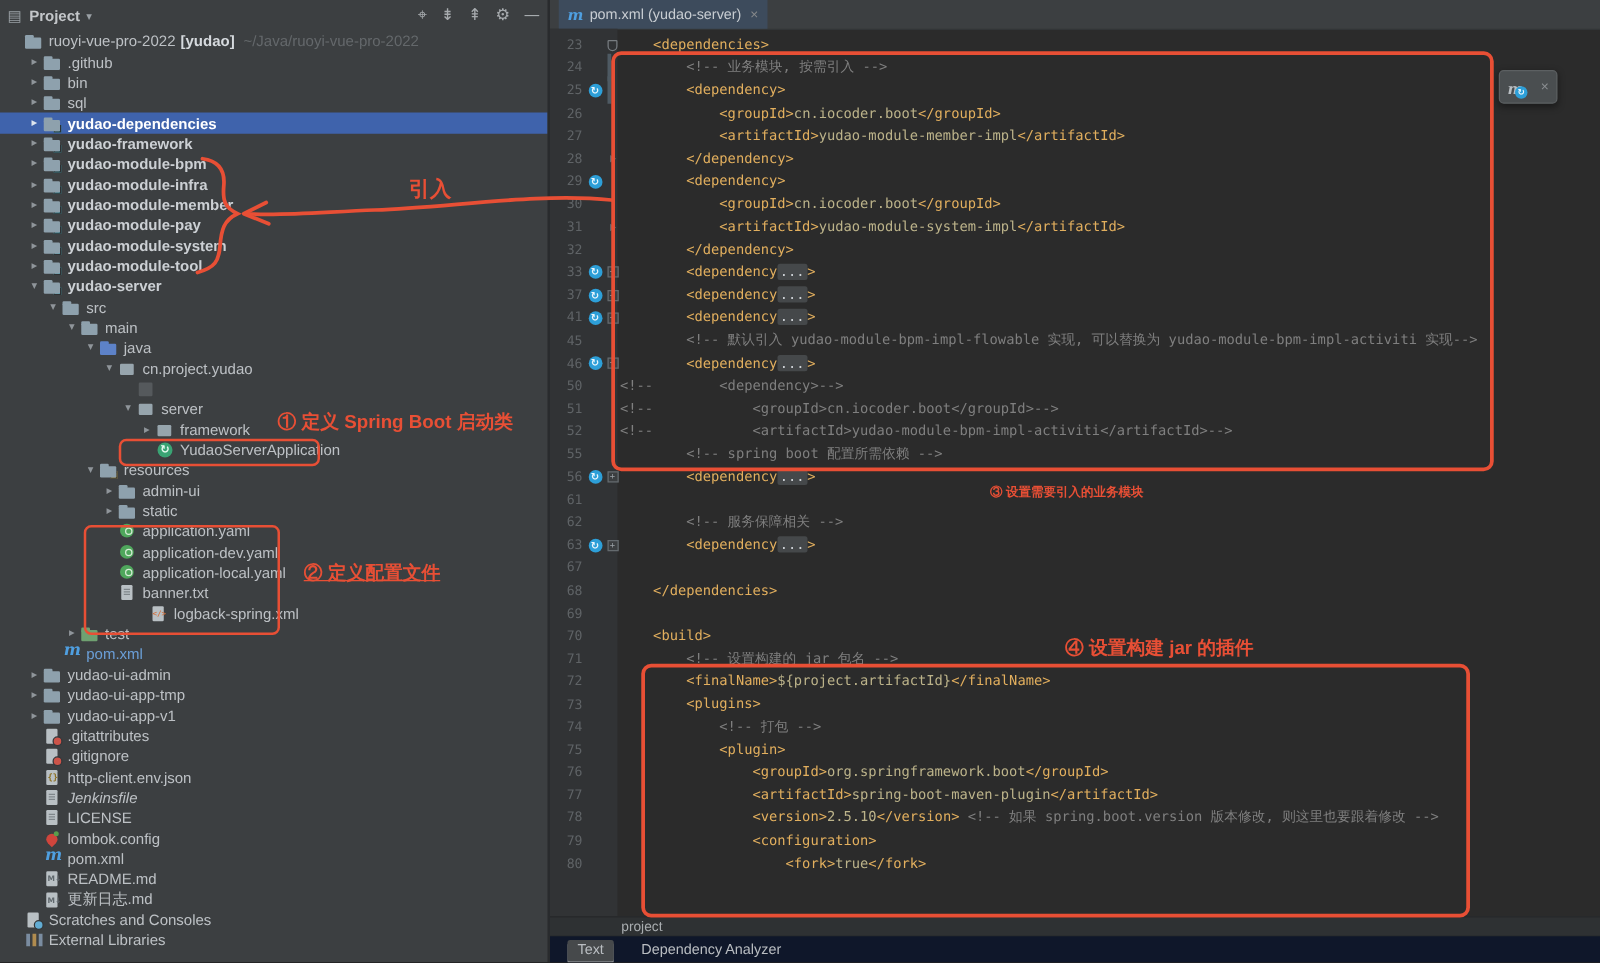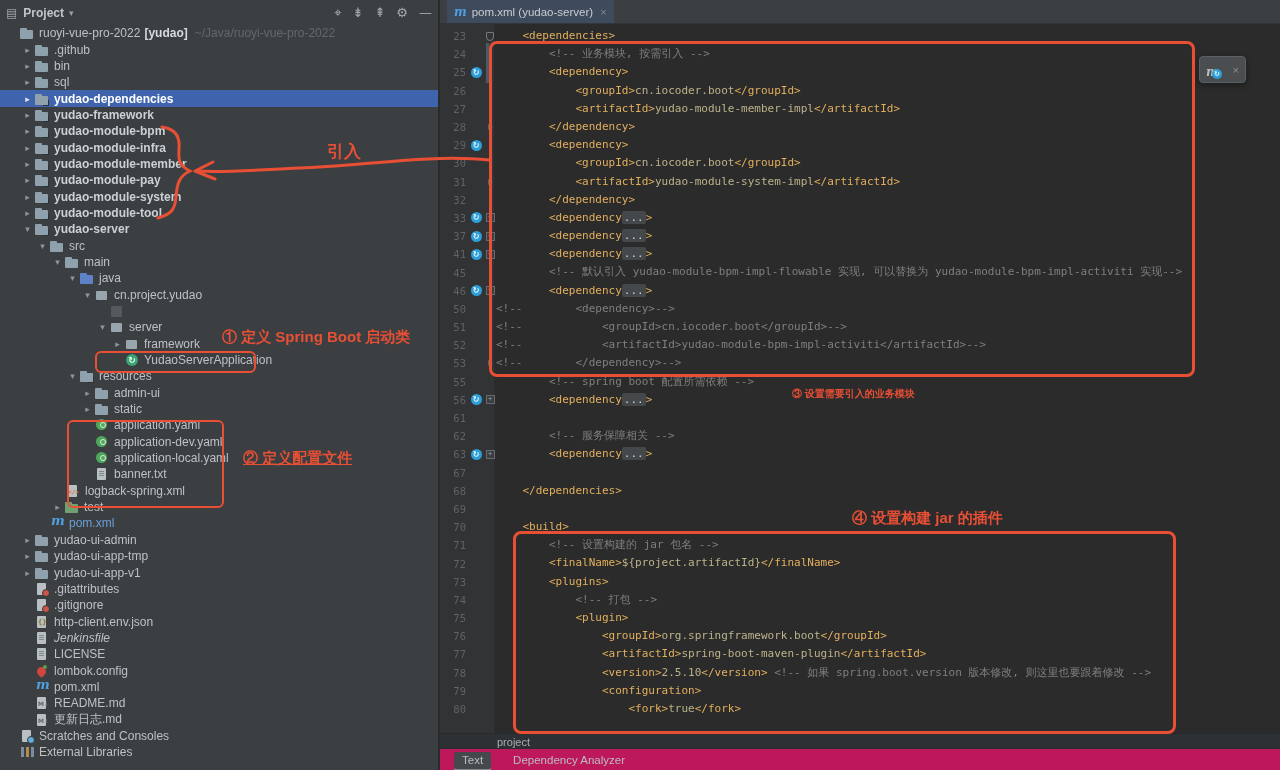--- a/index.html
+++ b/index.html
@@ -76,21 +76,21 @@
   .sg-f{color:#ced2d6;background:#45484a;border-radius:2px;padding:0 2px;}
 
   .mvnpop{position:absolute;left:759px;top:56px;width:47px;height:27px;background:#4a4e50;border:1px solid #5c6062;border-radius:4px;box-sizing:border-box;display:flex;align-items:center;justify-content:space-between;padding:0 6px;box-shadow:0 2px 6px rgba(0,0,0,.4);}
   .mvnpop .mwrap{position:relative;width:16px;height:16px;}
   .mvnpop .mico{color:#b9bec2;font:italic bold 12px/14px "DejaVu Serif",serif;}
   .mvnpop .refbadge{position:absolute;left:6px;top:7px;width:10px;height:10px;border-radius:50%;background:#2d9fd8;color:#eaf6fc;font:bold 7px/10px "DejaVu Sans",sans-serif;text-align:center;}
   .mvnpop .mclose{color:#8b8f92;font-size:11px;}
 
   .crumbs{position:absolute;left:0;right:0;top:733px;height:15px;background:#2e3133;border-top:1px solid #26282a;display:flex;align-items:center;}
   .crumbs .crumb{margin-left:57px;color:#a9adb0;font-size:11px;}
-  .btmbar{position:absolute;left:0;right:0;top:748px;height:22px;background:#be185d;border-top:1px solid #2a2d2f;display:flex;align-items:center;}
+  .btmbar{position:absolute;left:0;right:0;top:748px;height:22px;background:#0f172a;border-top:1px solid #2a2d2f;display:flex;align-items:center;}
   .btab{margin-left:14px;padding:2px 8px 3px;color:#b9bdc1;font-size:11.5px;border-radius:2px;}
   .btab.active{background:#46494b;box-shadow:0 2px 0 #85898c;}
 
   
   .ann-layer{position:absolute;left:0;top:0;width:1280px;height:542px;pointer-events:none;text-align:right;}
   .rbox{position:absolute;border:3px solid #e84f35;border-radius:8px;box-sizing:border-box;}
   .rbox.small{border-width:2.5px;border-radius:6px;}
   .rlabel{position:absolute;color:#e84f35;font-weight:bold;white-space:nowrap;}
   svg.marks{position:absolute;left:0;top:0;}
 </style>
@@ -262,21 +262,21 @@
         <div class="trow" style="padding-left: 81px;">
           <span class="chev"></span>
           <span class="ic ic-yaml"></span>
           <span class="lbl">application-local.yaml</span>
         </div>
         <div class="trow" style="padding-left: 81px;">
           <span class="chev"></span>
           <span class="ic ic-file"></span>
           <span class="lbl">banner.txt</span>
         </div>
-        <div class="trow" style="padding-left: 52px;">
+        <div class="trow" style="padding-left: 106px;">
           <span class="chev"></span>
           <span class="ic ic-xmlfile"></span>
           <span class="lbl">logback-spring.xml</span>
         </div>
         <div class="trow" style="padding-left: 51px;">
           <span class="chev">▸</span>
           <span class="ic ic-folder-test"></span>
           <span class="lbl">test</span>
         </div>
         <div class="trow" style="padding-left: 36px;">
@@ -497,28 +497,20 @@
           <span class="ln">51</span>
           <span class="gslot"></span>
           <span class="fslot"></span>
           <pre class="ctext"><span class="sg-c">&lt;!--            &lt;groupId&gt;cn.iocoder.boot&lt;/groupId&gt;--&gt;</span></pre>
         </div>
         <div class="cline">
           <span class="ln">52</span>
           <span class="gslot"></span>
           <span class="fslot"></span>
           <pre class="ctext"><span class="sg-c">&lt;!--            &lt;artifactId&gt;yudao-module-bpm-impl-activiti&lt;/artifactId&gt;--&gt;</span></pre>
-        </div>
-        <div class="cline">
-          <span class="ln">53</span>
-          <span class="gslot"></span>
-          <span class="fslot">
-            <span class="amark"></span>
-          </span>
-          <pre class="ctext"><span class="sg-c">&lt;!--        &lt;/dependency&gt;--&gt;</span></pre>
         </div>
         <div class="cline">
           <span class="ln">55</span>
           <span class="gslot"></span>
           <span class="fslot"></span>
           <pre class="ctext"><span class="sg-c">        &lt;!-- spring boot 配置所需依赖 --&gt;</span></pre>
         </div>
         <div class="cline">
           <span class="ln">56</span>
           <span class="gslot">

